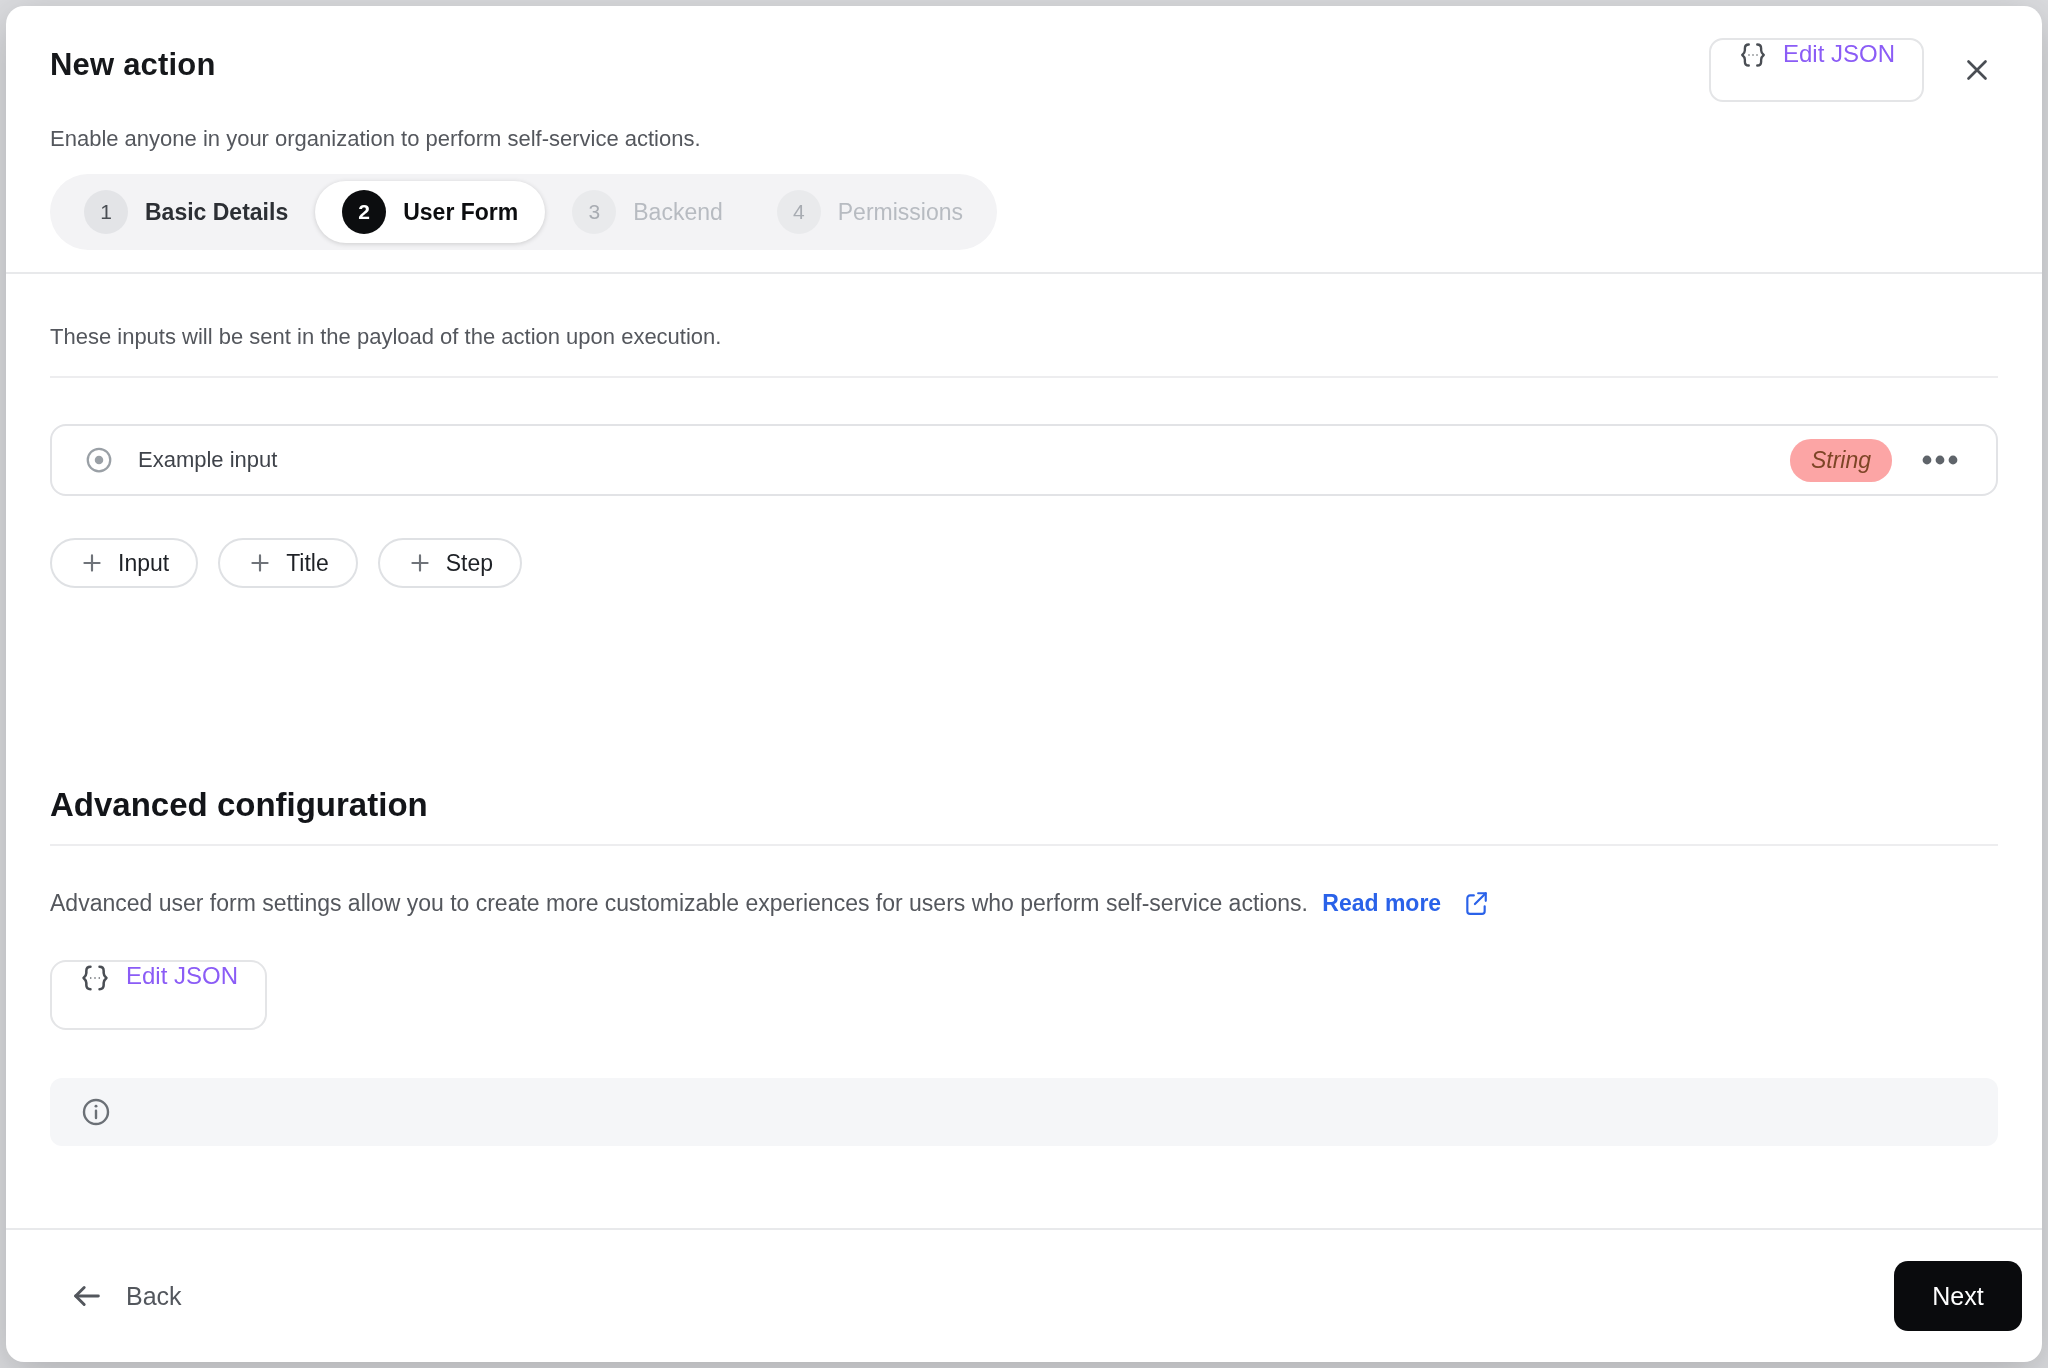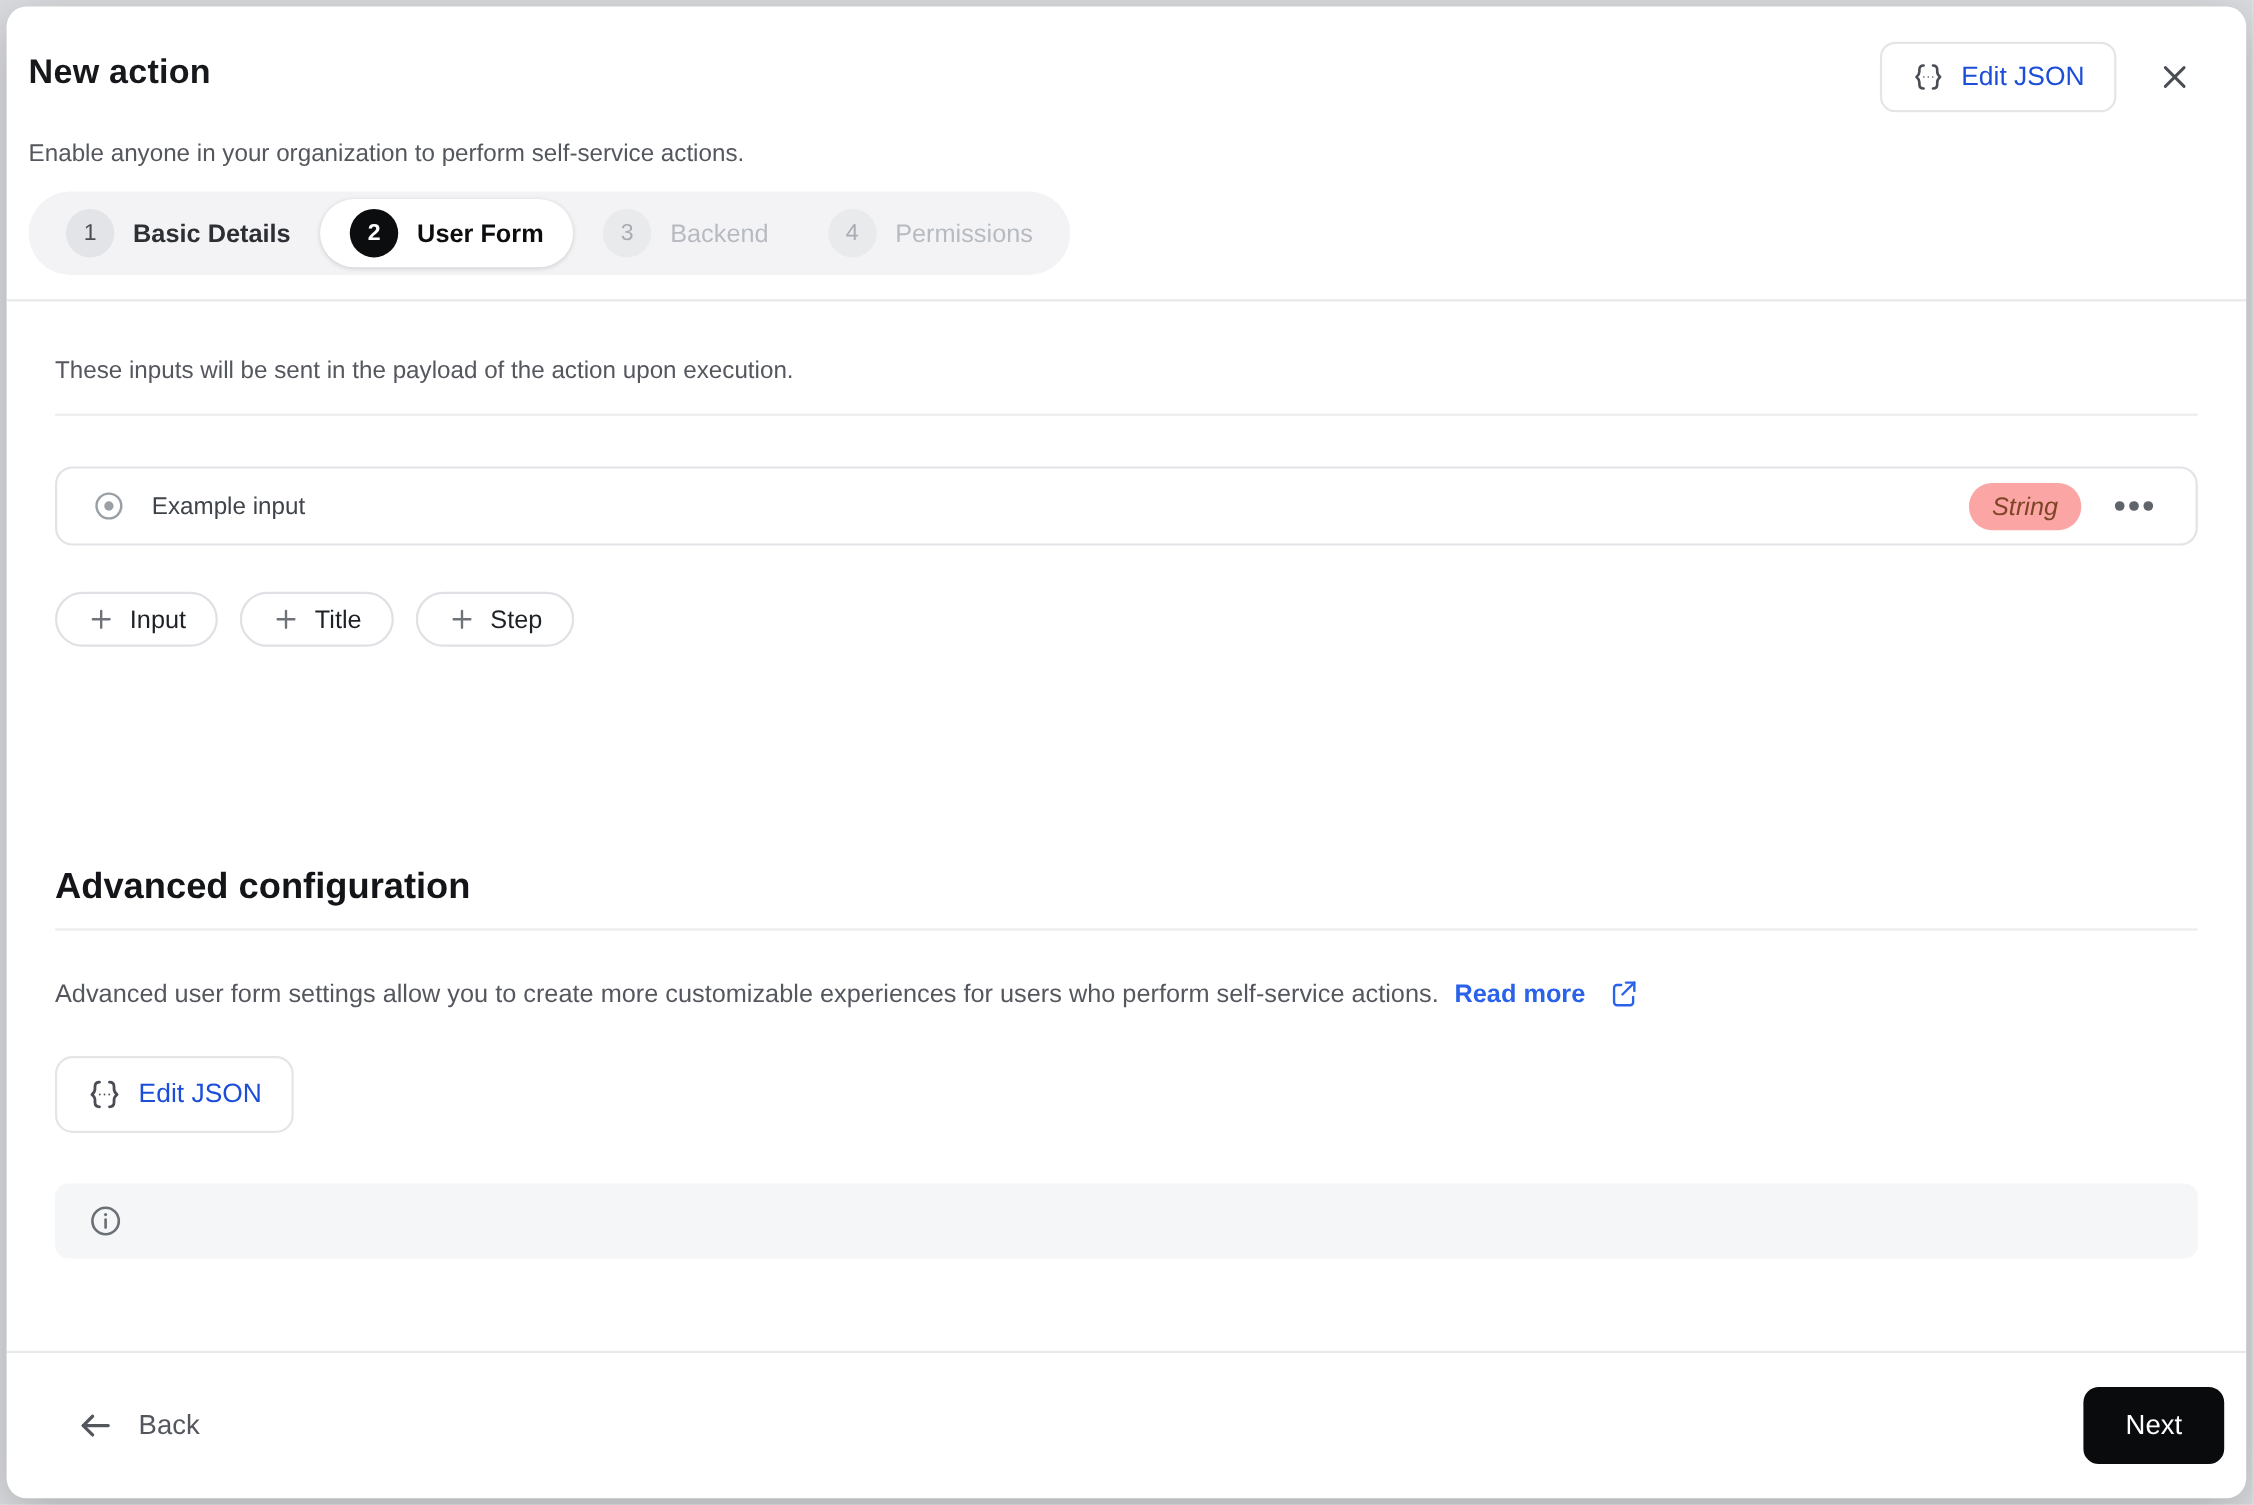--- a/index.html
+++ b/index.html
@@ -15,29 +15,29 @@
     position: absolute; left: 6px; top: 6px;
     width: 2036px; height: 1356px;
     background: #ffffff;
     border-radius: 18px;
     box-shadow: 0 12px 48px rgba(0,0,0,.22);
     display: flex; flex-direction: column;
     overflow: hidden;
   }
 
   
-  .header { padding: 40px 40px 0 20px; }
+  .header { padding: 40px 40px 0 44px; }
   .header-top { display: flex; align-items: flex-start; justify-content: space-between; }
   .title { font-size: 31px; font-weight: 700; color: #16181b; letter-spacing: .2px; line-height: 1.2; }
   .header-actions { display: flex; align-items: center; gap: 28px; margin-top: -8px; }
   .btn-outline {
-    display: inline-flex; align-items: center; gap: 15px;
+    display: inline-flex; gap: 15px;
     height: 64px; padding: 0 27px;
     background: #fff; border: 2px solid #e4e5e7; border-radius: 14px;
-    font-size: 24px; color: #1d4ed8; font-weight: 500; cursor: pointer;
+    font-size: 24px; color: #8b5cf6; font-weight: 500; cursor: pointer;
     font-family: inherit;
   }
   .icon-btn { background: none; border: none; padding: 8px; cursor: pointer; display: flex; }
   .subtitle { margin-top: 24px; font-size: 22px; color: #54575d; }
 
   
   .stepper {
     margin-top: 22px; height: 76px;
     background: #f3f3f5; border-radius: 38px;
     display: inline-flex; align-items: center; padding: 0 7px;

